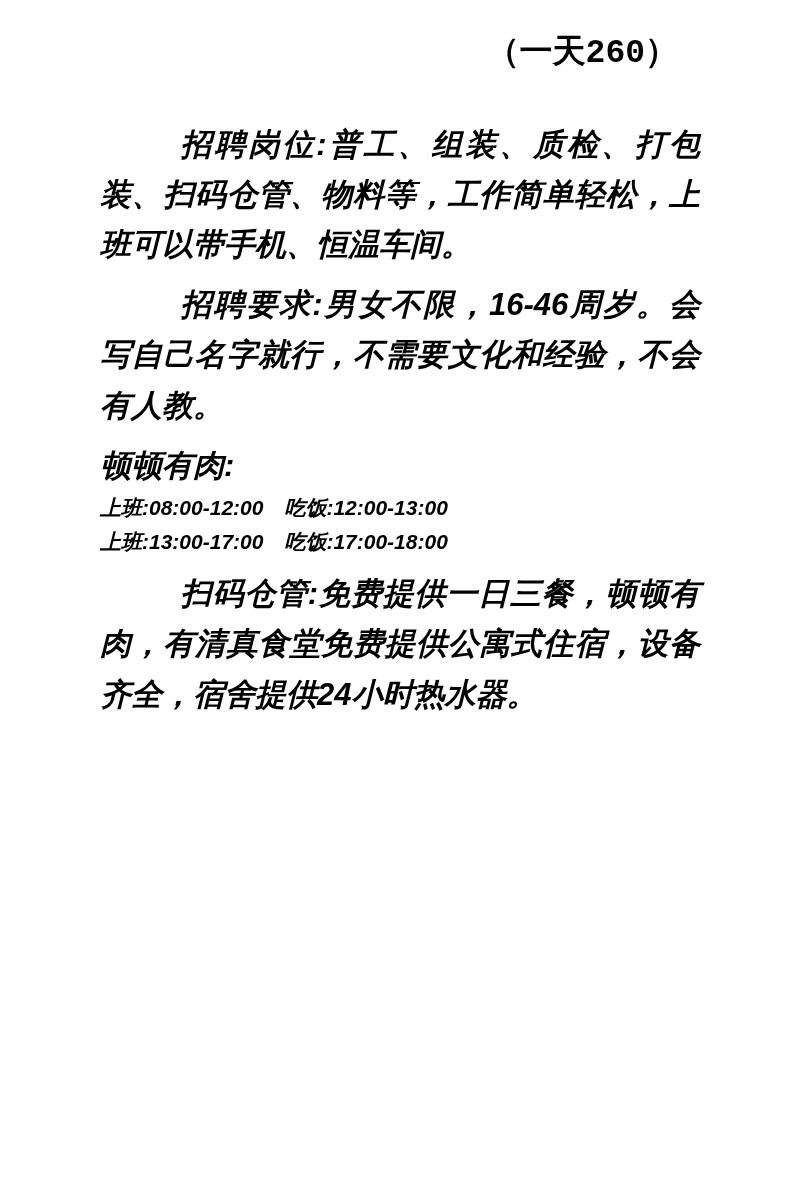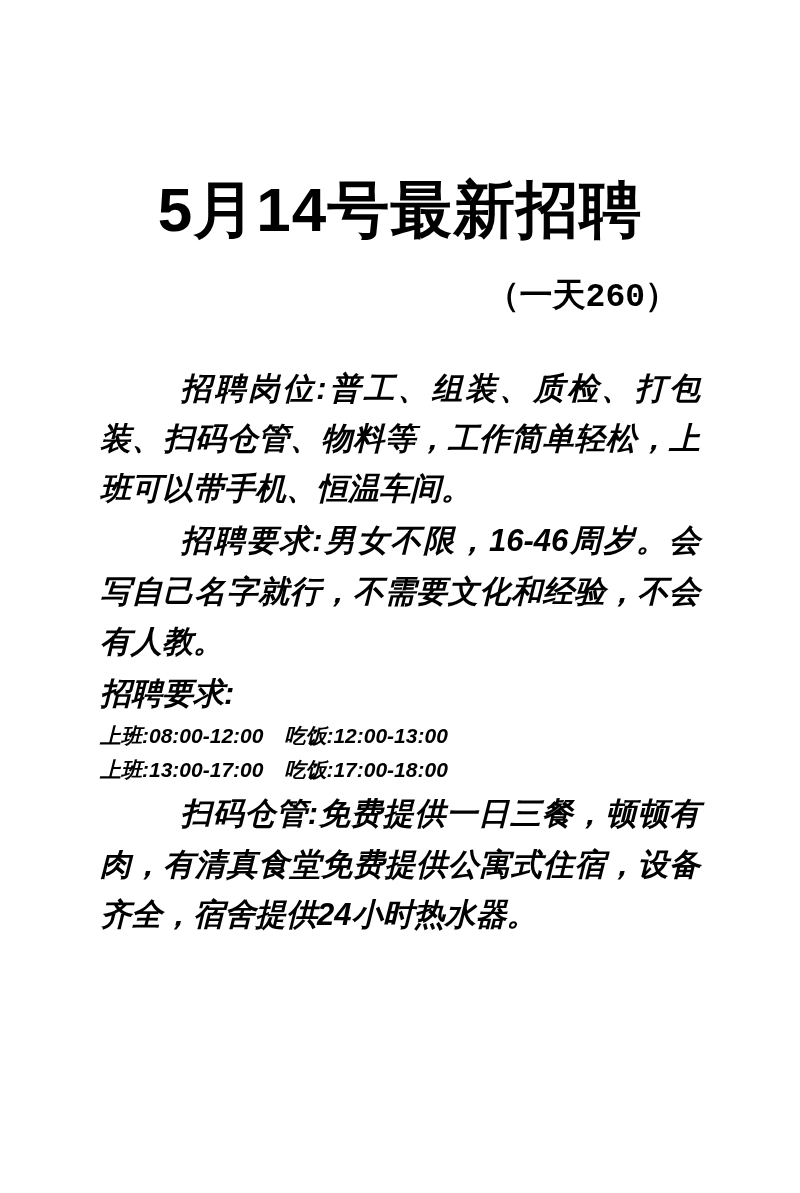--- a/index.html
+++ b/index.html
@@ -51,46 +51,45 @@
     font-weight: bold;
     line-height: 1.62;
     text-align: justify;
     text-justify: inter-ideograph;
     letter-spacing: 0px;
   }
   .para.indent {
     text-indent: 2.6em;
   }
   .para.spaced {
-    margin-top: 2px;
+    margin-top: 10px;
   }
   .schedule-line {
     margin: 0;
     font-size: 21px;
     font-weight: bold;
     line-height: 1.62;
     white-space: pre;
   }
 </style>
 </head>
 <body>
 
 <div class="page">
 
-  <h1 class="title">5月14号最新招聘</h1>
 
   <div class="subtitle">（一天260）</div>
 
   <div class="body-block">
 
     <p class="para indent">招聘岗位:普工、组装、质检、打包装、扫码仓管、物料等，工作简单轻松，上班可以带手机、恒温车间。</p>
 
     <p class="para indent spaced">招聘要求:男女不限，16-46周岁。会写自己名字就行，不需要文化和经验，不会有人教。</p>
 
-    <p class="para spaced">招聘要求:</p>
+    <p class="para spaced">顿顿有肉:</p>
 
     <p class="schedule-line">上班:08:00-12:00　吃饭:12:00-13:00</p>
 
     <p class="schedule-line">上班:13:00-17:00　吃饭:17:00-18:00</p>
 
     <p class="para indent spaced">扫码仓管:免费提供一日三餐，顿顿有肉，有清真食堂免费提供公寓式住宿，设备齐全，宿舍提供24小时热水器。</p>
 
   </div>
 </div>
 

